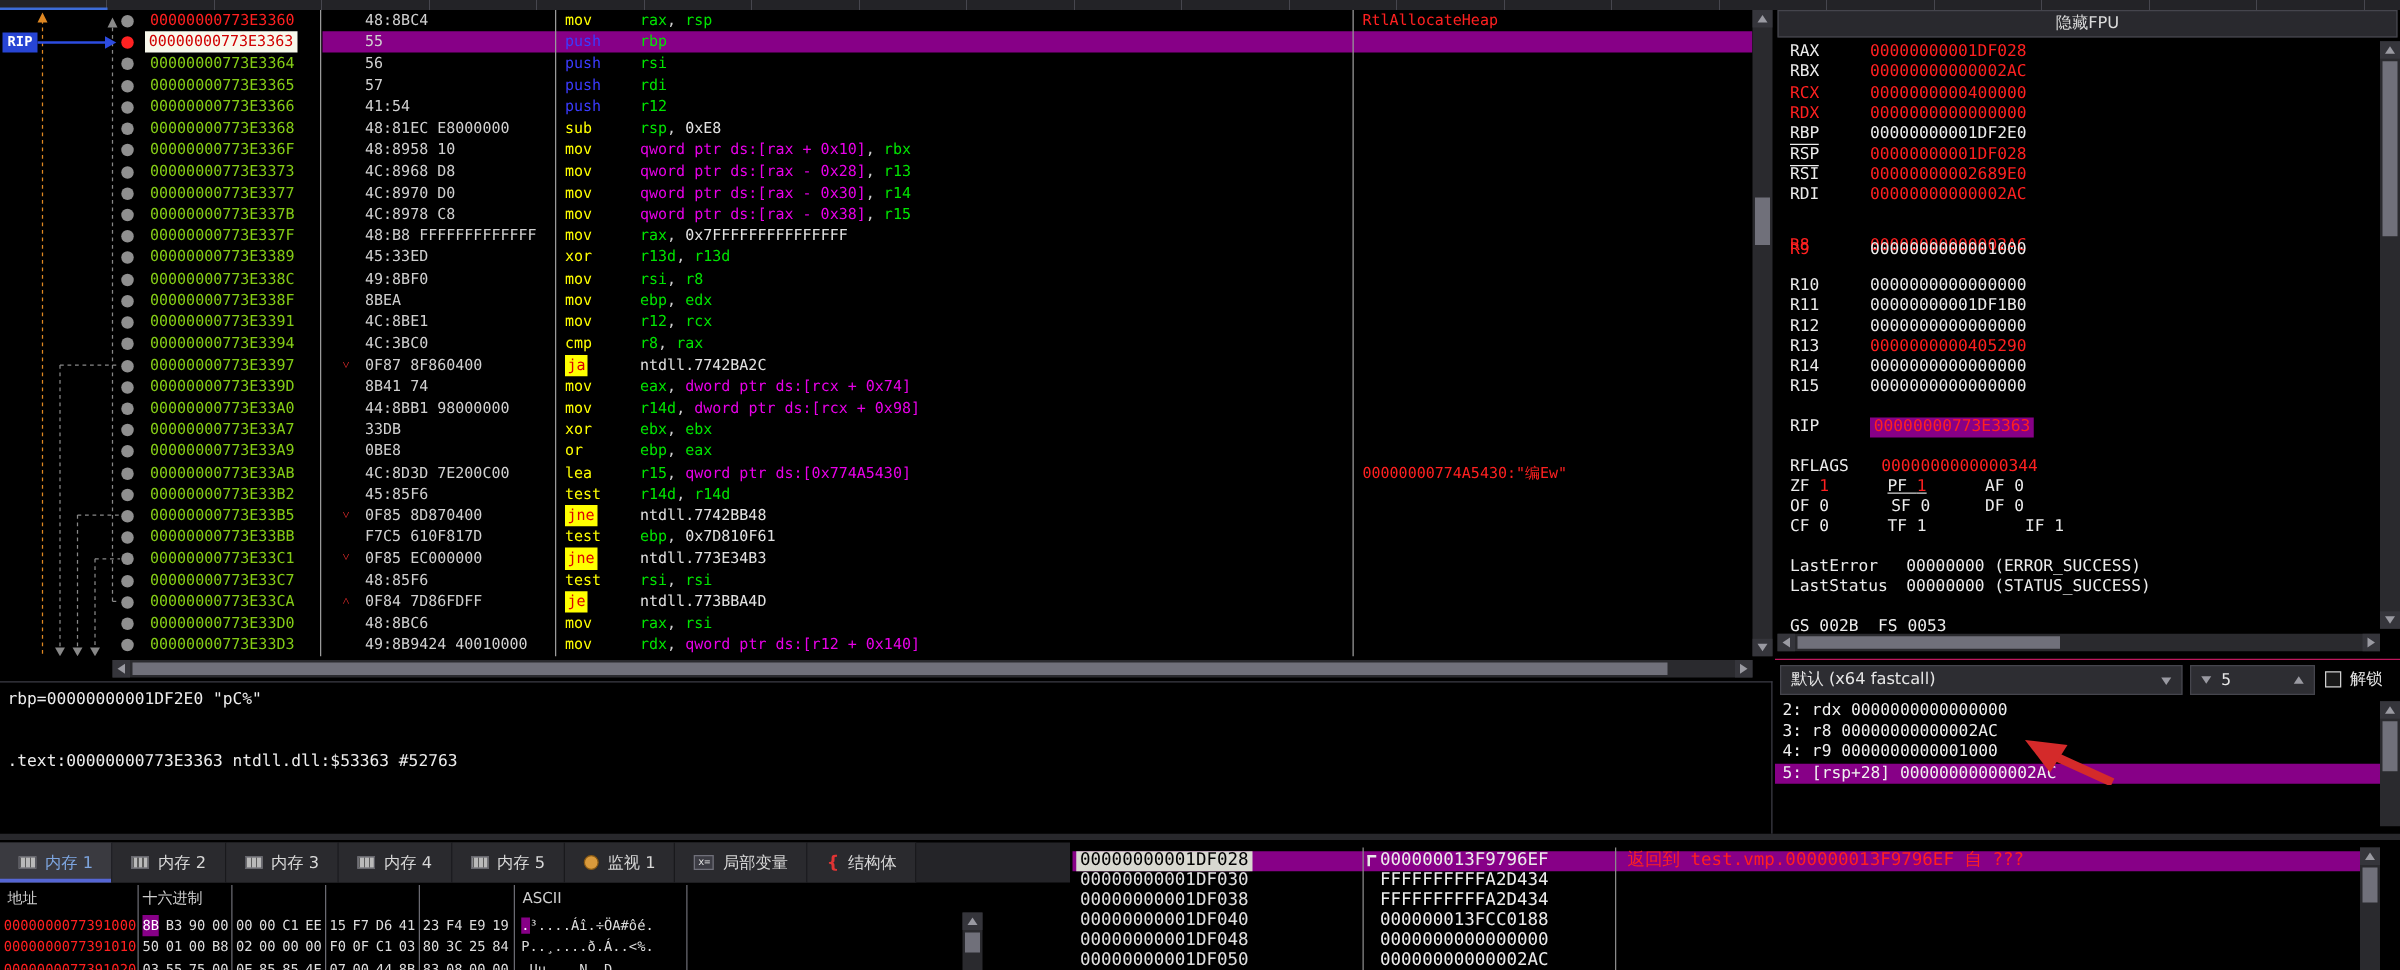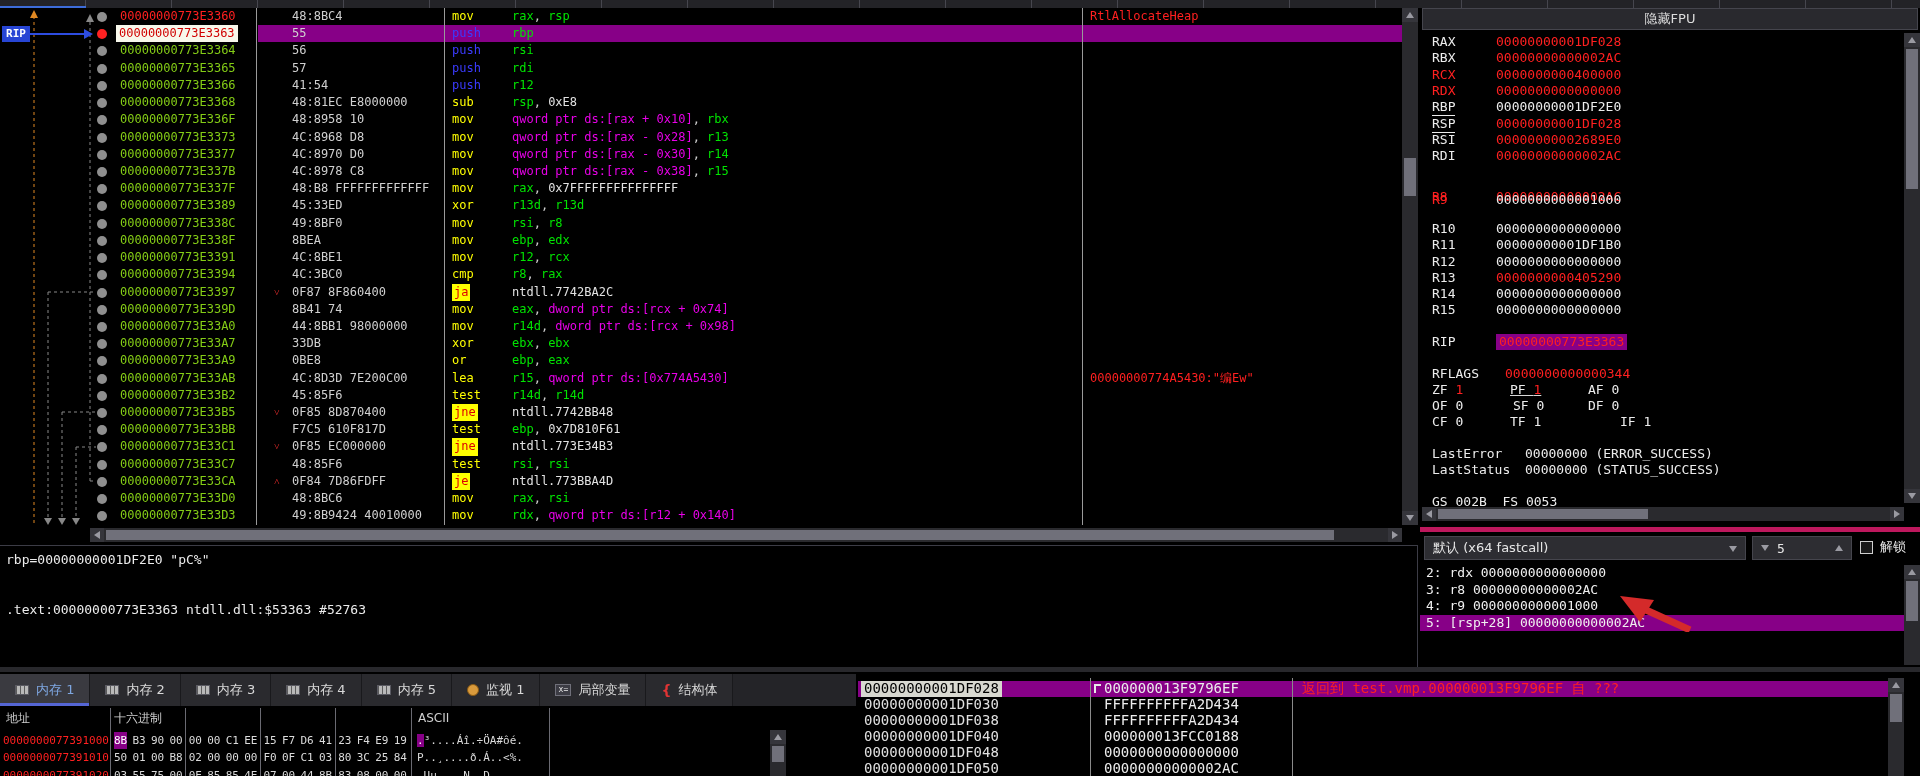--- a/index.html
+++ b/index.html
@@ -46,21 +46,21 @@
 #regtitle{position:absolute;left:2px;top:0;width:496px;height:22px;line-height:20px;text-align:center;
   background:#29292e;border:1px solid #45454d;color:#dcdcdc;font-family:"DejaVu Sans",sans-serif}
 .regrow{position:absolute;left:0;height:16px;line-height:16px;white-space:pre;width:480px}
 .rn{position:absolute;left:12px}
 .rv{position:absolute}
 .wht{color:#ececec}.red{color:#ff2020}
 .rn.u{border-bottom:1px solid #ececec}
 .rv.rip{background:#870087;color:#ff2020;padding:0 3px}
 .fitem{position:absolute}
 
-#args{position:absolute;left:1420px;top:527px;width:500px;height:140px;border-top:5px solid #be185d;font-size:13px}
+#args{position:absolute;left:1420px;top:527px;width:500px;height:140px;border-top:1px solid #be185d;font-size:13px}
 #combo{position:absolute;left:4px;top:4px;width:322px;height:24px;background:#2d2d32;border:1px solid #45454d;
   line-height:22px;padding:0 8px;color:#e6e6e6;font-family:"DejaVu Sans",sans-serif}
 #combo .tri-d{position:absolute;right:8px;top:9px}
 #spinner{position:absolute;left:332px;top:4px;width:100px;height:24px;background:#2d2d32;border:1px solid #45454d;
   display:flex;align-items:center;color:#e6e6e6}
 #spinner .tri-d{margin:0 8px 0 8px}
 #spinner .tri-u{margin-left:auto;margin-right:8px}
 #chk{position:absolute;left:440px;top:9px;width:13px;height:13px;border:1px solid #cfcfcf;background:#1a1a1a}
 #chklabel{position:absolute;left:460px;top:6px;color:#e6e6e6;font-family:"DejaVu Sans",sans-serif}
 #argrows{position:absolute;left:0;top:33px;width:484px}

